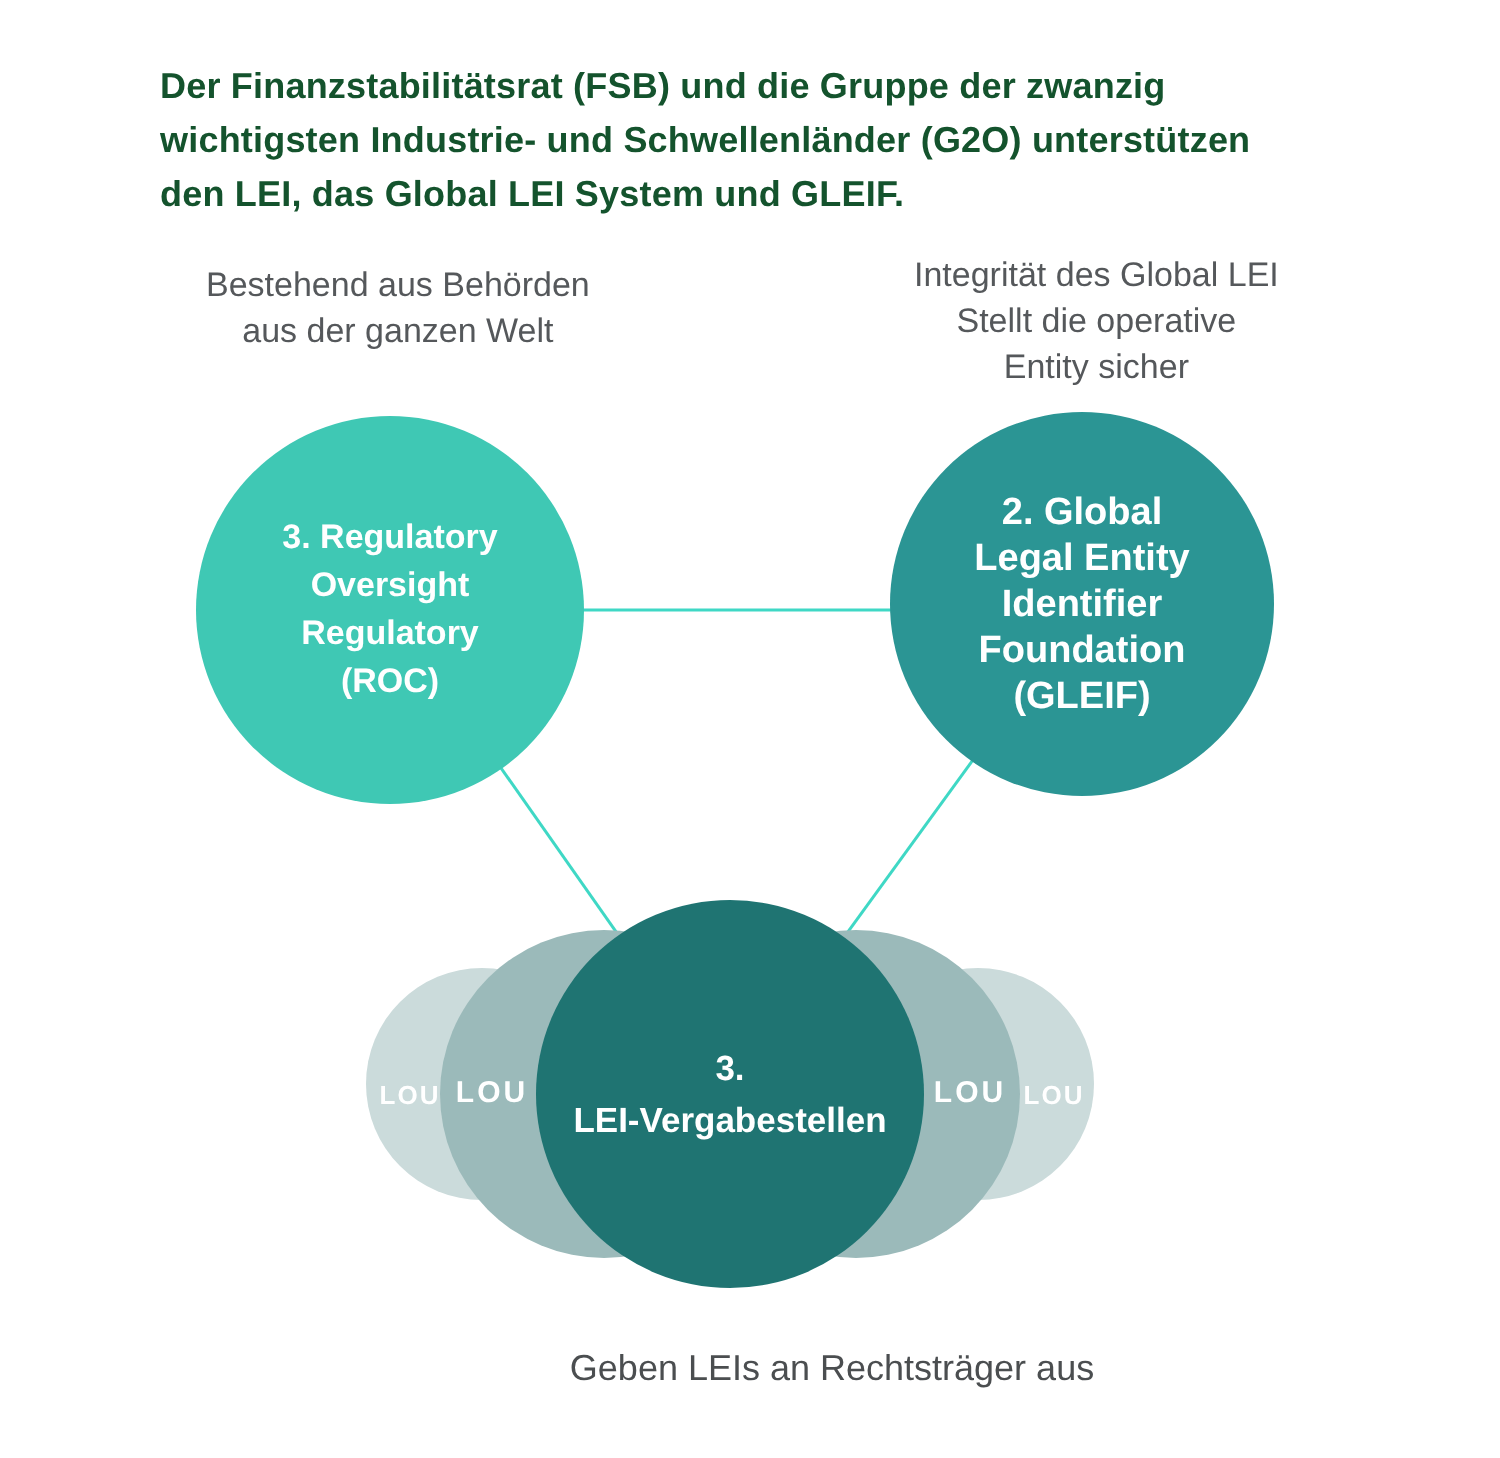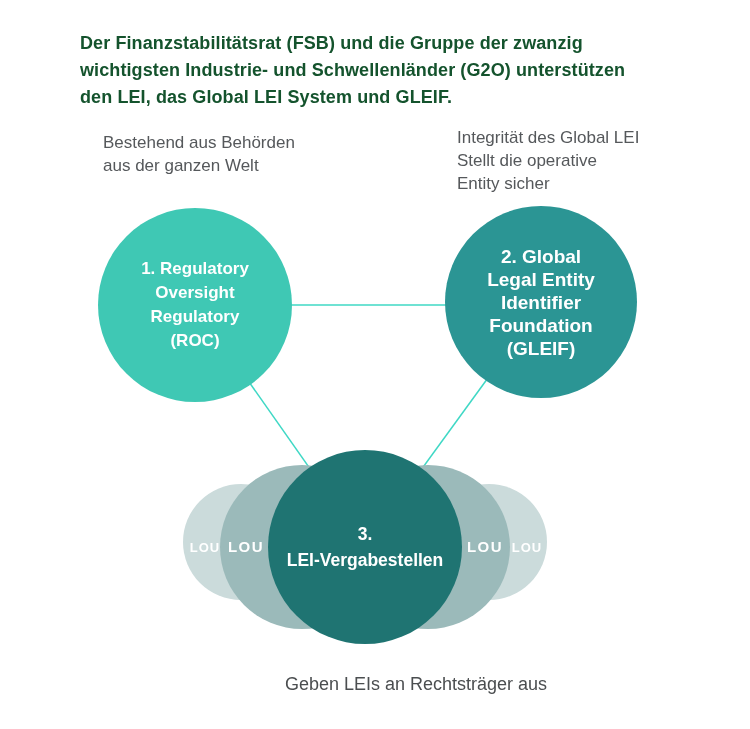--- a/index.html
+++ b/index.html
@@ -25,20 +25,21 @@
     line-height: 27px;
     letter-spacing: 0.1px;
     white-space: nowrap;
   }
   .note {
     position: absolute;
     color: #55585B;
     font-size: 17px;
     line-height: 23px;
     white-space: nowrap;
+    text-align: center;
   }
   .note-roc { left: 103px; top: 131px; }
   .note-gleif { left: 457px; top: 126px; }
   .connector-svg {
     position: absolute;
     left: 0; top: 0;
     z-index: 1;
   }
   .circle {
     position: absolute;
@@ -118,21 +119,21 @@
 
   <div class="circle lou-inner lou-inner-left" style="background-color: rgb(155, 186, 186);"></div>
   <div class="circle lou-inner lou-inner-right" style="background-color: rgb(155, 186, 186);"></div>
 
   <div class="lou-label lou-label-small lou-label-1">LOU</div>
   <div class="lou-label lou-label-big lou-label-2">LOU</div>
   <div class="lou-label lou-label-big lou-label-3">LOU</div>
   <div class="lou-label lou-label-small lou-label-4">LOU</div>
 
   <div class="circle main-circle circle-roc" style="background-color: rgb(63, 200, 180);">
-    <div>1. Regulatory</div>
+    <div>3. Regulatory</div>
     <div>Oversight</div>
     <div>Regulatory</div>
     <div>(ROC)</div>
   </div>
 
   <div class="circle main-circle circle-gleif" style="background-color: rgb(43, 149, 148);">
     <div>2. Global</div>
     <div>Legal Entity</div>
     <div>Identifier</div>
     <div>Foundation</div>

